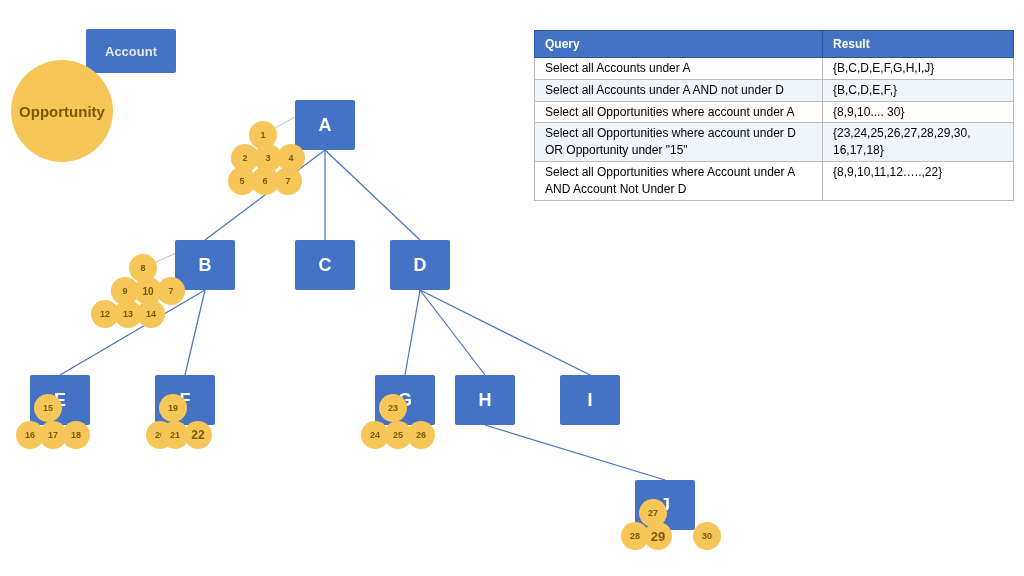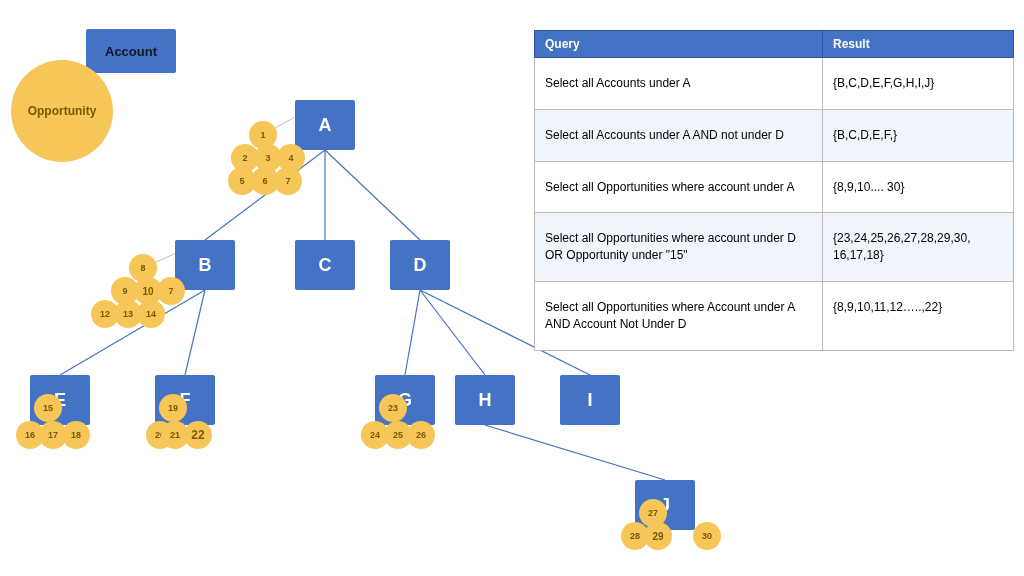--- a/index.html
+++ b/index.html
@@ -47,37 +47,37 @@
       border-radius: 50%;
     }
     
     .legend-account {
       position: absolute;
       top: 29px;
       left: 86px;
       width: 90px;
       height: 44px;
       background: #4472C4;
-      color: #0f172a;
+      color: #e5e5e5;
       font-size: 13px;
       font-weight: 600;
       display: flex;
       align-items: center;
       justify-content: center;
       border-radius: 2px;
     }
     .legend-opportunity {
       position: absolute;
       top: 60px;
       left: 11px;
       width: 102px;
       height: 102px;
       background: #F6C659;
       color: #7a5a00;
-      font-size: 12px;
+      font-size: 15px;
       font-weight: 600;
       display: flex;
       align-items: center;
       justify-content: center;
       border-radius: 50%;
     }
     
     .query-table {
       position: absolute;
       top: 30px;
@@ -88,21 +88,21 @@
     }
     .query-table th {
       background: #4472C4;
       color: #fff;
       padding: 6px 10px;
       text-align: left;
       border: 1px solid #2a52a0;
       font-weight: 600;
     }
     .query-table td {
-      padding: 17px 10px;
+      padding: 2px 10px;
       border: 1px solid #bbb;
       vertical-align: top;
       line-height: 1.4;
     }
     .query-table tr:nth-child(odd) td {
       background: #fff;
     }
     .query-table tr:nth-child(even) td {
       background: #f0f4fb;
     }
@@ -205,15 +205,15 @@
     <div class="opp-circle" style="left: 159px; top: 394px; width: 28px; height: 28px; font-size: 9px;">19</div>
     <div class="opp-circle" style="left: 146px; top: 421px; width: 28px; height: 28px; font-size: 9px;">20</div>
     <div class="opp-circle" style="left: 161px; top: 421px; width: 28px; height: 28px; font-size: 9px;">21</div>
     <div class="opp-circle" style="left: 184px; top: 421px; width: 28px; height: 28px; font-size: 12px;">22</div>
     <div class="opp-circle" style="left: 379px; top: 394px; width: 28px; height: 28px; font-size: 9px;">23</div>
     <div class="opp-circle" style="left: 361px; top: 421px; width: 28px; height: 28px; font-size: 9px;">24</div>
     <div class="opp-circle" style="left: 384px; top: 421px; width: 28px; height: 28px; font-size: 9px;">25</div>
     <div class="opp-circle" style="left: 407px; top: 421px; width: 28px; height: 28px; font-size: 9px;">26</div>
     <div class="opp-circle" style="left: 639px; top: 499px; width: 28px; height: 28px; font-size: 9px;">27</div>
     <div class="opp-circle" style="left: 621px; top: 522px; width: 28px; height: 28px; font-size: 9px;">28</div>
-    <div class="opp-circle" style="left: 644px; top: 522px; width: 28px; height: 28px; font-size: 10px;">29</div>
+    <div class="opp-circle" style="left: 644px; top: 522px; width: 28px; height: 28px; font-size: 13px;">29</div>
     <div class="opp-circle" style="left: 693px; top: 522px; width: 28px; height: 28px; font-size: 9px;">30</div>
   </div>
 
 </body></html>

